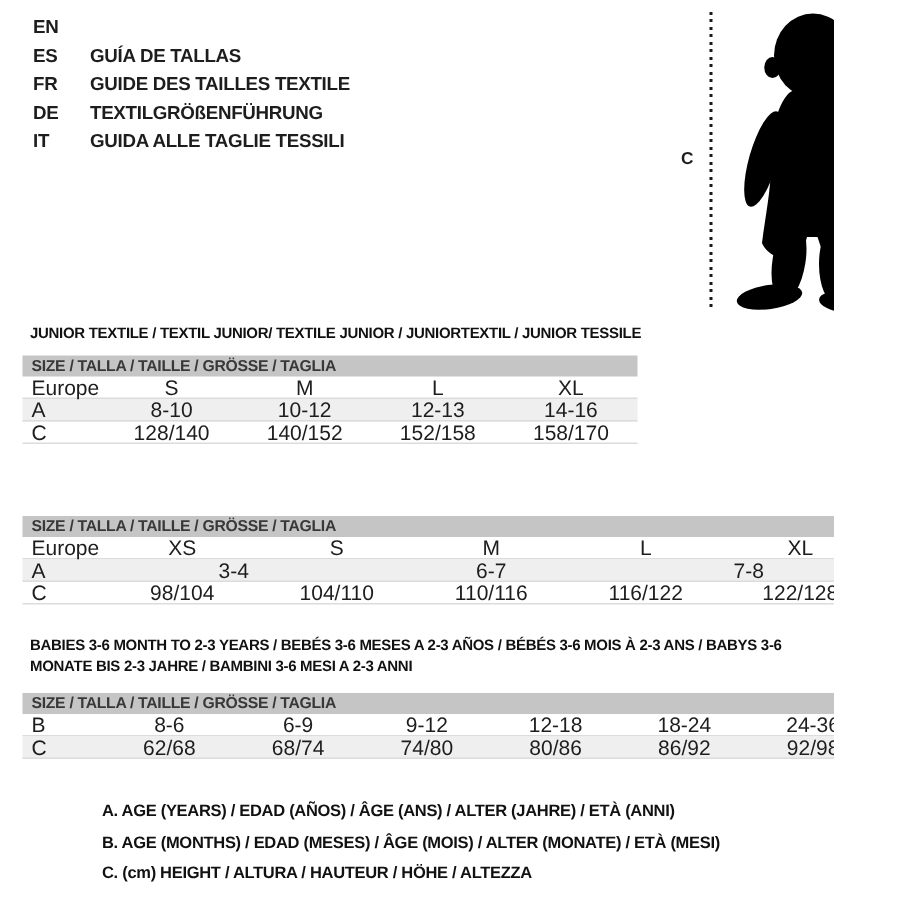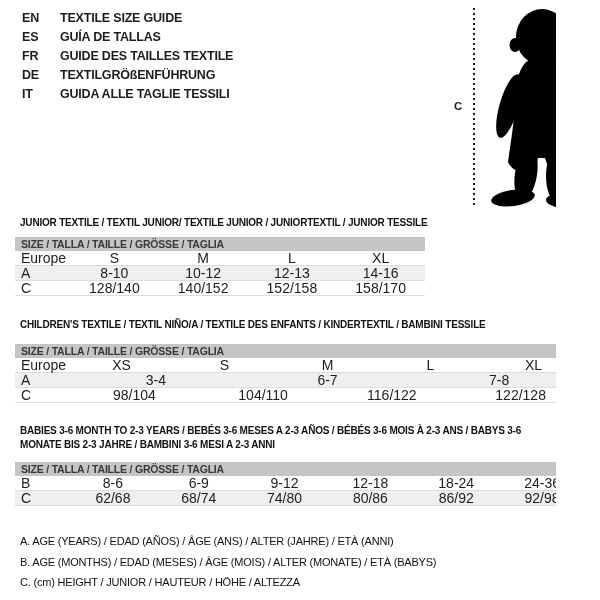--- a/index.html
+++ b/index.html
@@ -40,31 +40,30 @@
     background: #c5c5c5; color: #383838; font-size: 10.5px; font-weight: bold;
     letter-spacing: -0.2px; height: 14px; line-height: 14px; padding-left: 6px;
   }
   .trow { display: flex; height: 15px; line-height: 14px; font-size: 14px; border-bottom: 1px solid #dcdcdc; }
   .trow.alt { background: #efefef; }
   .cell { flex: 1 1 0; text-align: center; }
   .cell.lab { flex: 0 0 55px; text-align: left; padding-left: 6px; }
 
   
   .footnotes { position: absolute; left: 20px; top: 531px; }
-  .footnote { font-weight: normal; font-size: 11px; letter-spacing: -0.2px; line-height: 20.5px; color: #111; }
+  .footnote { font-weight: bold; font-size: 11px; letter-spacing: -0.2px; line-height: 20.5px; color: #111; margin-left: 48px; }
 </style>
 </head>
 <body>
 
 <div class="canvas">
 
   <div class="lang-block">
     <div class="lang-line">
       <span class="lang-code">EN</span>
-      <span class="lang-title">TEXTILE SIZE GUIDE</span>
     </div>
     <div class="lang-line">
       <span class="lang-code">ES</span>
       <span class="lang-title">GUÍA DE TALLAS</span>
     </div>
     <div class="lang-line">
       <span class="lang-code">FR</span>
       <span class="lang-title">GUIDE DES TAILLES TEXTILE</span>
     </div>
     <div class="lang-line">
@@ -136,21 +135,20 @@
         <div class="trow">
           <div class="cell lab">C</div>
           <div class="cell">128/140</div>
           <div class="cell">140/152</div>
           <div class="cell">152/158</div>
           <div class="cell">158/170</div>
         </div>
       </div>
   </div>
 
-  <div class="table-title" style="top:318px">CHILDREN'S TEXTILE / TEXTIL NIÑO/A / TEXTILE DES ENFANTS / KINDERTEXTIL / BAMBINI TESSILE</div>
   <div class="size-table" style="top:344px; width:570px">
     <div class="bar">SIZE / TALLA / TAILLE / GRÖSSE / TAGLIA</div>
     <div>
         <div class="trow">
           <div class="cell lab">Europe</div>
           <div class="cell">XS</div>
           <div class="cell">S</div>
           <div class="cell">M</div>
           <div class="cell">L</div>
           <div class="cell">XL</div>
@@ -158,20 +156,21 @@
         <div class="trow alt">
           <div class="cell lab">A</div>
           <div class="cell">3-4</div>
           <div class="cell">6-7</div>
           <div class="cell">7-8</div>
         </div>
         <div class="trow">
           <div class="cell lab">C</div>
           <div class="cell">98/104</div>
           <div class="cell">104/110</div>
+          <div class="cell">110/116</div>
           <div class="cell">116/122</div>
           <div class="cell">122/128</div>
         </div>
       </div>
   </div>
 
   <div class="table-title title-wrap" style="top:424px">BABIES 3-6 MONTH TO 2-3 YEARS / BEBÉS 3-6 MESES A 2-3 AÑOS / BÉBÉS 3-6 MOIS À 2-3 ANS / BABYS 3-6 MONATE BIS 2-3 JAHRE / BAMBINI 3-6 MESI A 2-3 ANNI</div>
   <div class="size-table" style="top:462px; width:570px">
     <div class="bar">SIZE / TALLA / TAILLE / GRÖSSE / TAGLIA</div>
     <div>
@@ -191,17 +190,17 @@
           <div class="cell">74/80</div>
           <div class="cell">80/86</div>
           <div class="cell">86/92</div>
           <div class="cell">92/98</div>
         </div>
       </div>
   </div>
 
   <div class="footnotes">
     <div class="footnote">A. AGE (YEARS) / EDAD (AÑOS) / ÂGE (ANS) / ALTER (JAHRE) / ETÀ (ANNI)</div>
-    <div class="footnote">B. AGE (MONTHS) / EDAD (MESES) / ÂGE (MOIS) / ALTER (MONATE) / ETÀ (BABYS)</div>
-    <div class="footnote">C. (cm) HEIGHT / JUNIOR / HAUTEUR / HÖHE / ALTEZZA</div>
+    <div class="footnote">B. AGE (MONTHS) / EDAD (MESES) / ÂGE (MOIS) / ALTER (MONATE) / ETÀ (MESI)</div>
+    <div class="footnote">C. (cm) HEIGHT / ALTURA / HAUTEUR / HÖHE / ALTEZZA</div>
   </div>
 
 </div>
 
 </body></html>

